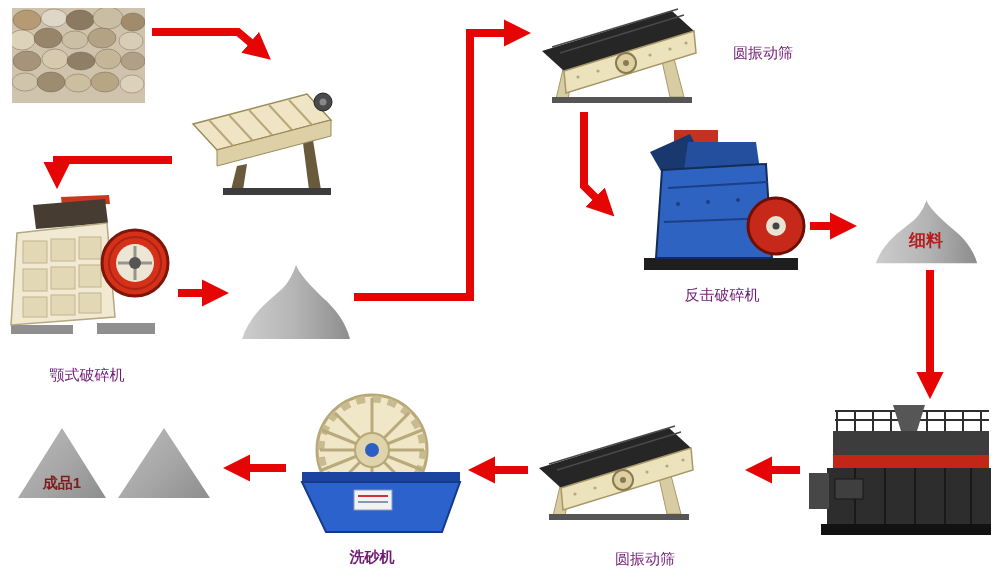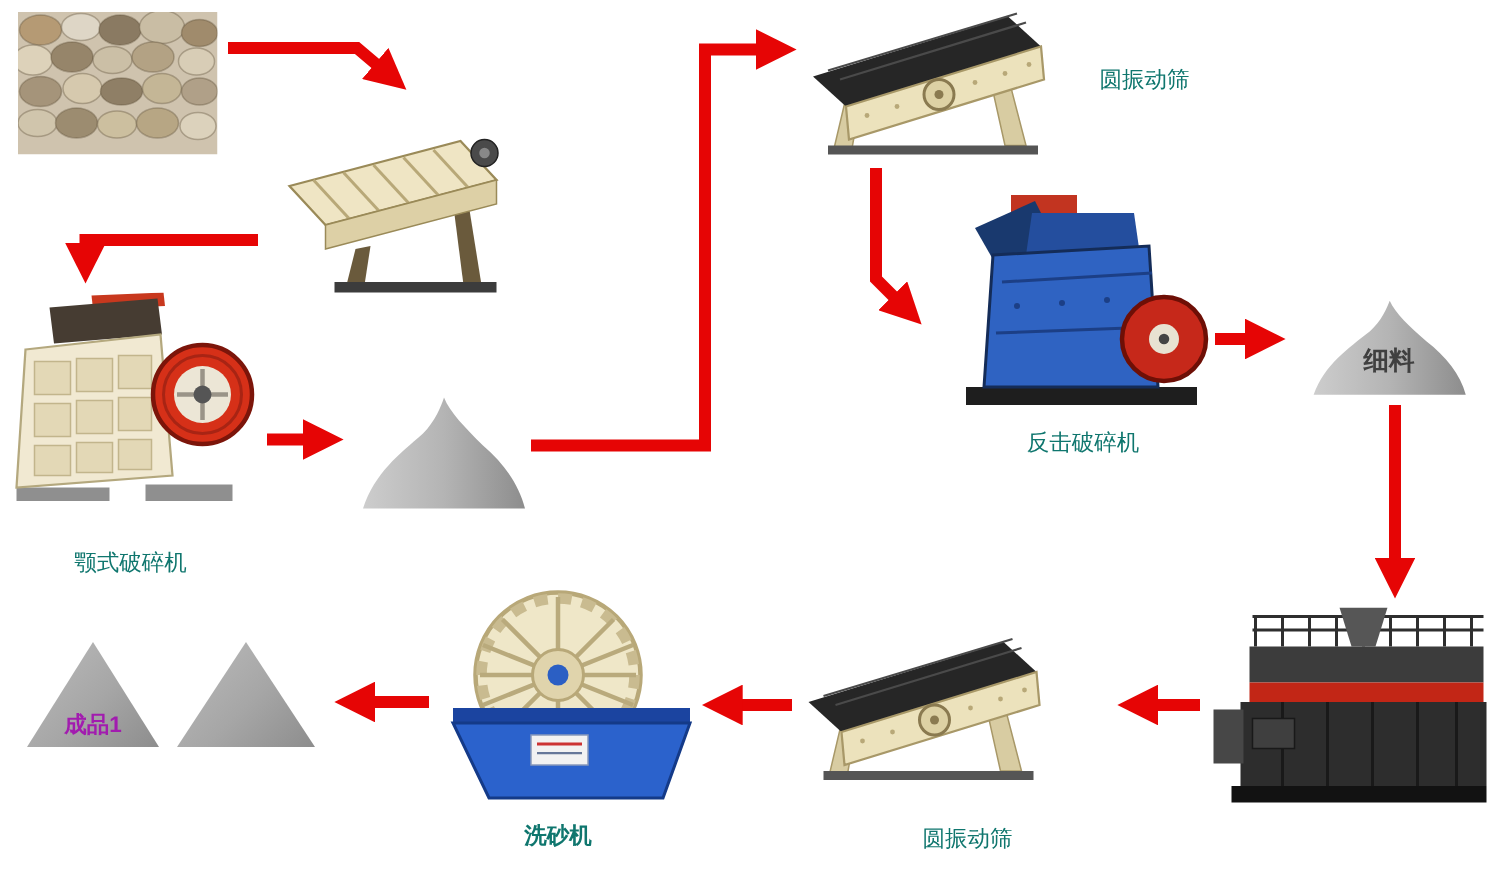--- a/index.html
+++ b/index.html
@@ -1,24 +1,24 @@
 <!DOCTYPE html>
 <html><head>
 <meta charset="utf-8">
 <style>
   * { margin:0; padding:0; box-sizing:border-box; }
   html,body { background:#fff; }
   body { font-family:"Liberation Sans","DejaVu Sans",sans-serif; }
   .canvas { position:relative; width:1000px; height:582px; background:#ffffff; overflow:hidden; }
   .node { position:absolute; }
   .node svg { width:100%; height:100%; display:block; }
-  .label { position:absolute; font-size:15px; color:#0f766e; text-align:center; white-space:nowrap; z-index:4; }
-  .mat-label { position:absolute; left:0; width:100%; text-align:center; font-weight:bold; font-size:17px; color:#404040; z-index:4; }
+  .label { position:absolute; font-size:15px; color:#701a75; text-align:center; white-space:nowrap; z-index:4; }
+  .mat-label { position:absolute; left:0; width:100%; text-align:center; font-weight:bold; font-size:17px; color:#b91c1c; z-index:4; }
   .tri { position:absolute; clip-path:polygon(50% 0, 0 100%, 100% 100%); background:linear-gradient(135deg,#bcbcbc 0%,#a6a6a6 55%,#8d8d8d 100%); }
-  .tri-label { position:absolute; left:0; width:100%; bottom:5px; text-align:center; font-weight:bold; font-size:15px; color:#a21caf; z-index:4;margin-top:24px; }
+  .tri-label { position:absolute; left:0; width:100%; bottom:5px; text-align:center; font-weight:bold; font-size:15px; color:#7f1d1d; z-index:4;margin-top:24px; }
   .arrows { position:absolute; left:0; top:0; z-index:6; pointer-events:none; }
 </style>
 </head>
 <body>
 
 <div class="canvas">
 
   <div class="node" style="left:12px; top:8px; width:133px; height:95px;">
     <svg viewBox="0 0 133 95">
       <rect width="133" height="95" fill="#cfc3ae"></rect>

